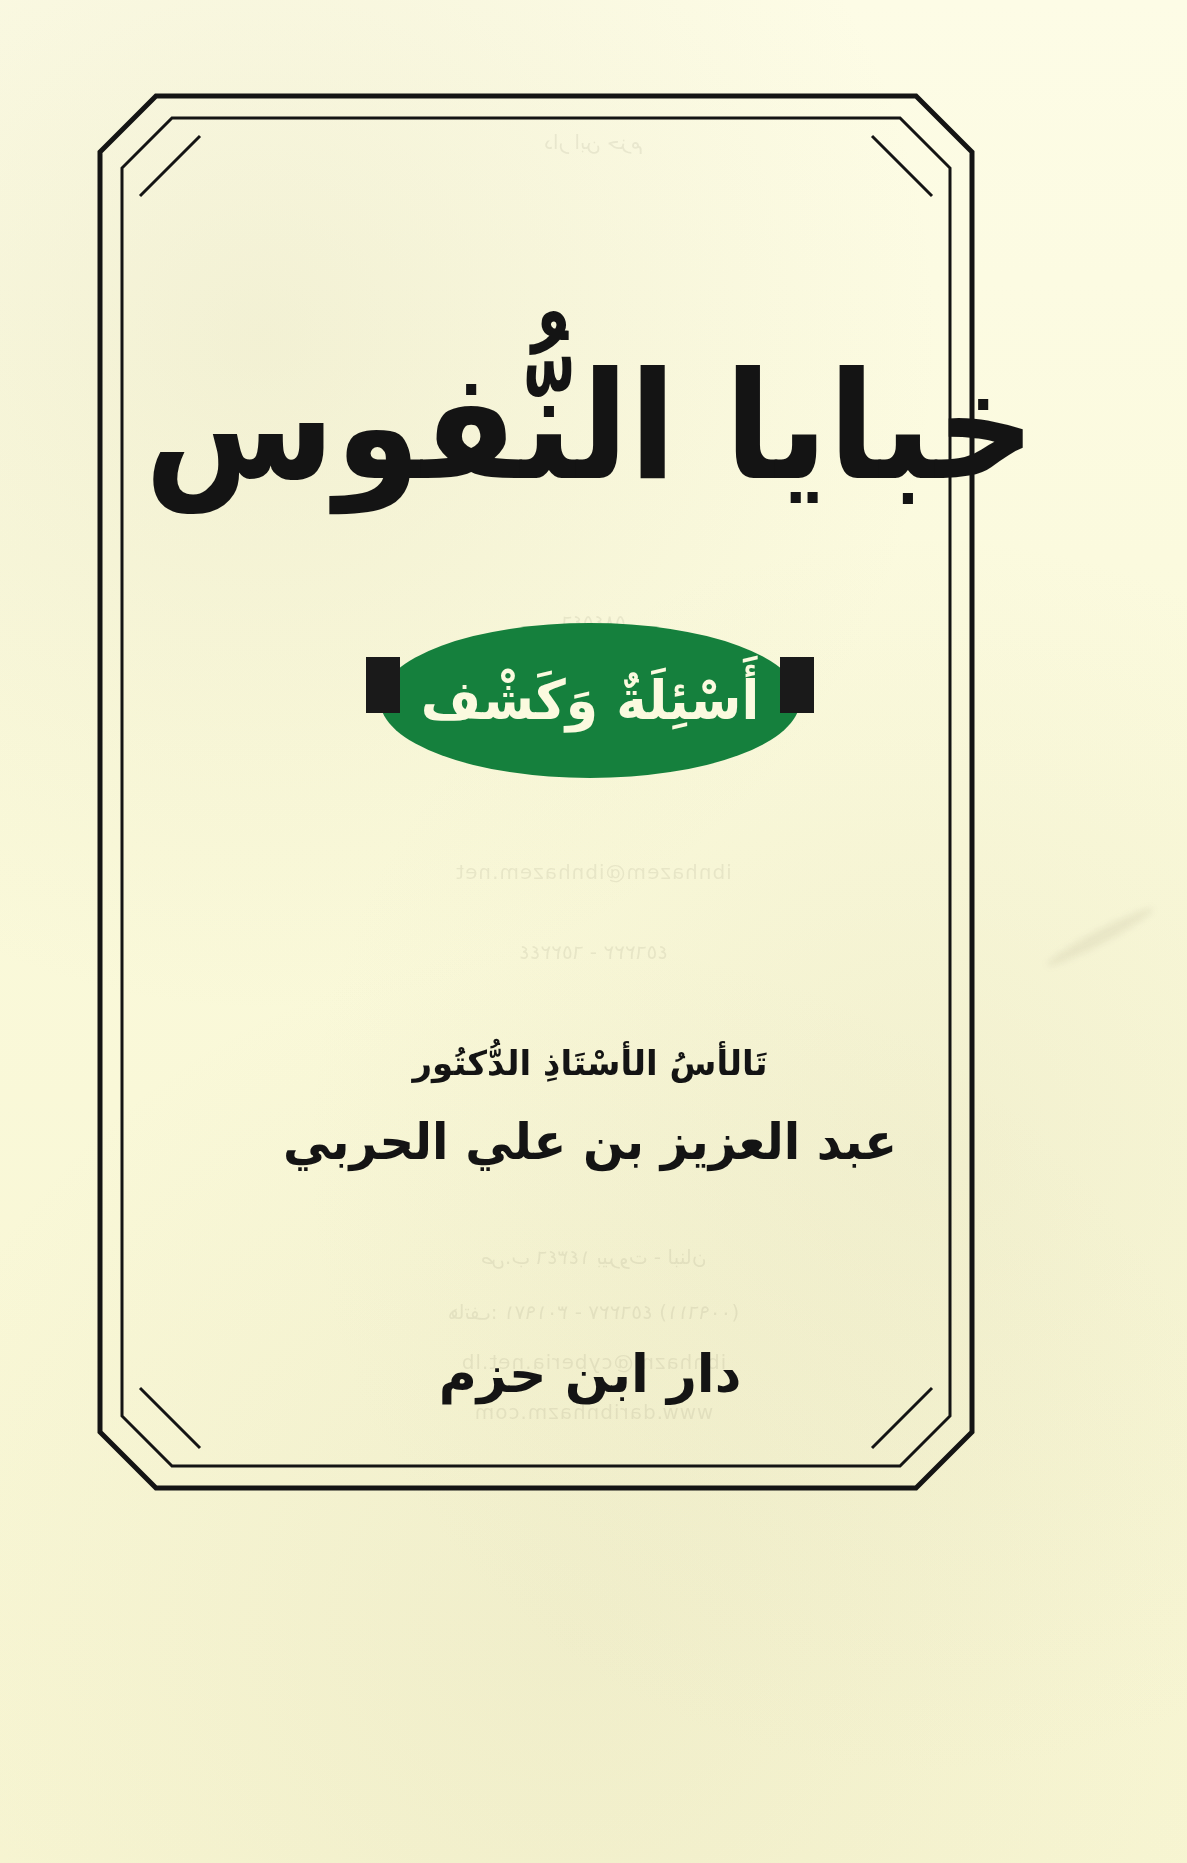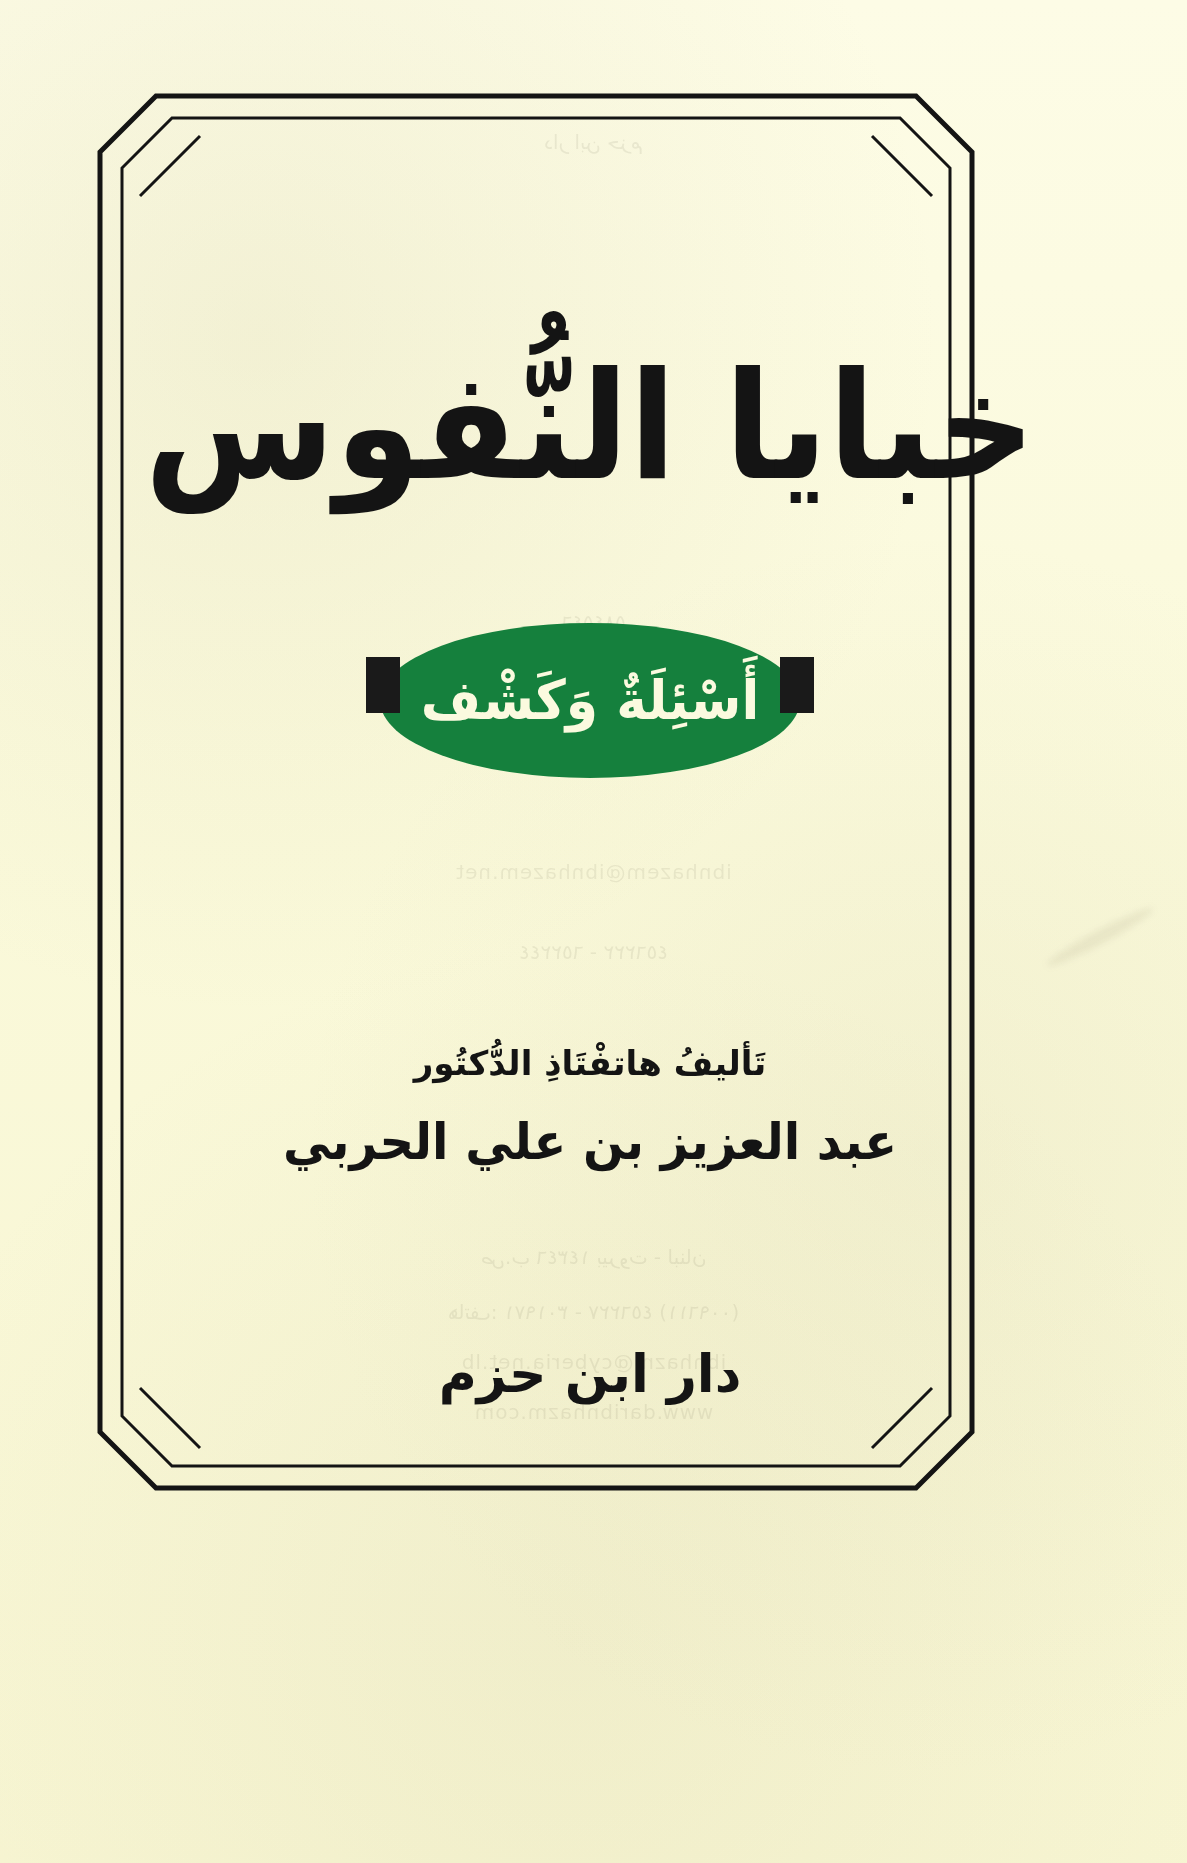--- a/index.html
+++ b/index.html
@@ -207,20 +207,20 @@
 
   <div id="cover-content">
 
     <div id="main-title">خبايا النُّفوس</div>
 
     <div id="subtitle-badge">
       <span id="subtitle-text">أَسْئِلَةٌ وَكَشْف</span>
     </div>
 
     <div id="author-block">
-      <div id="author-prefix">تَأليفُ هاتفْتَاذِ الدُّكتُور</div>
+      <div id="author-prefix">تَالأسُ الأسْتَاذِ الدُّكتُور</div>
       <div id="author-name">عبد العزيز بن علي الحربي</div>
     </div>
 
     <div id="publisher-logo">دار ابن حزم</div>
 
   </div>
 </div>
 
 </body></html>

